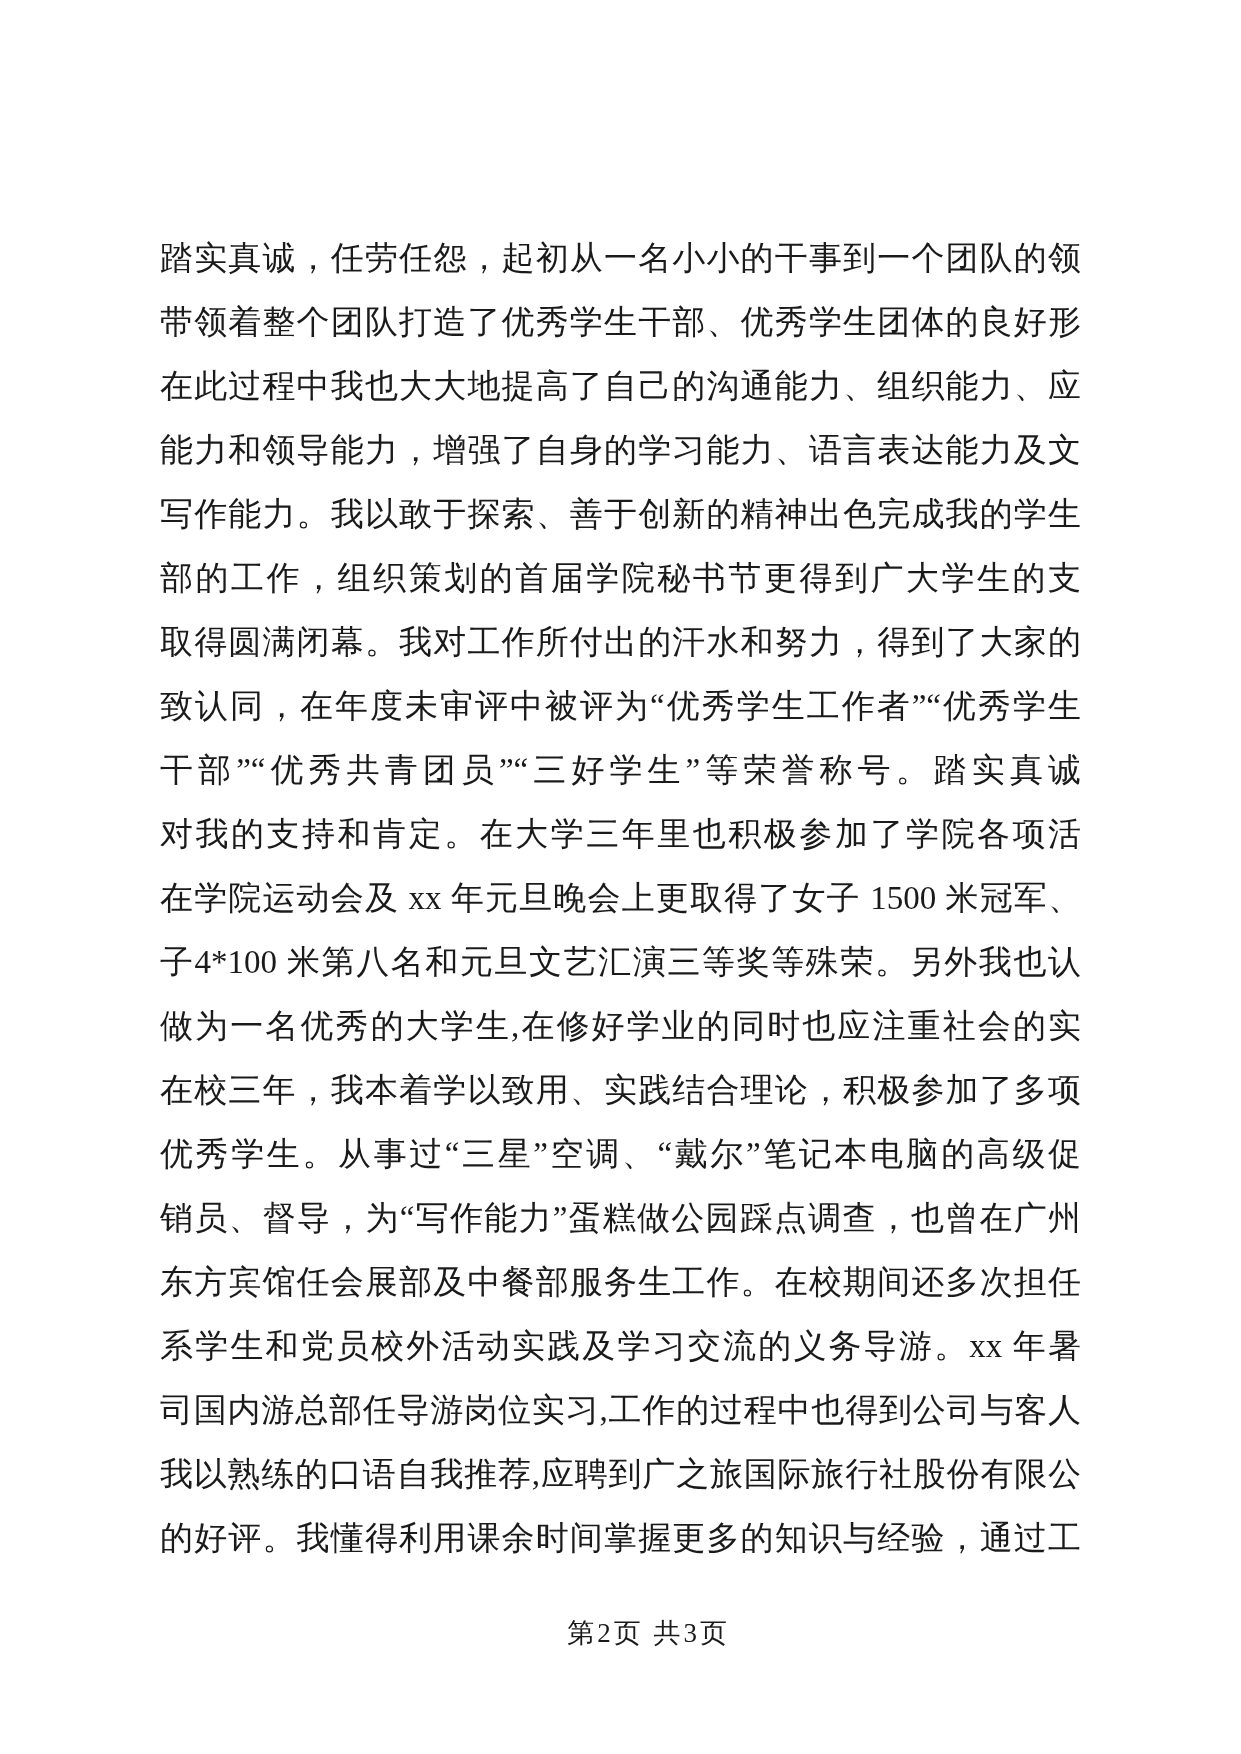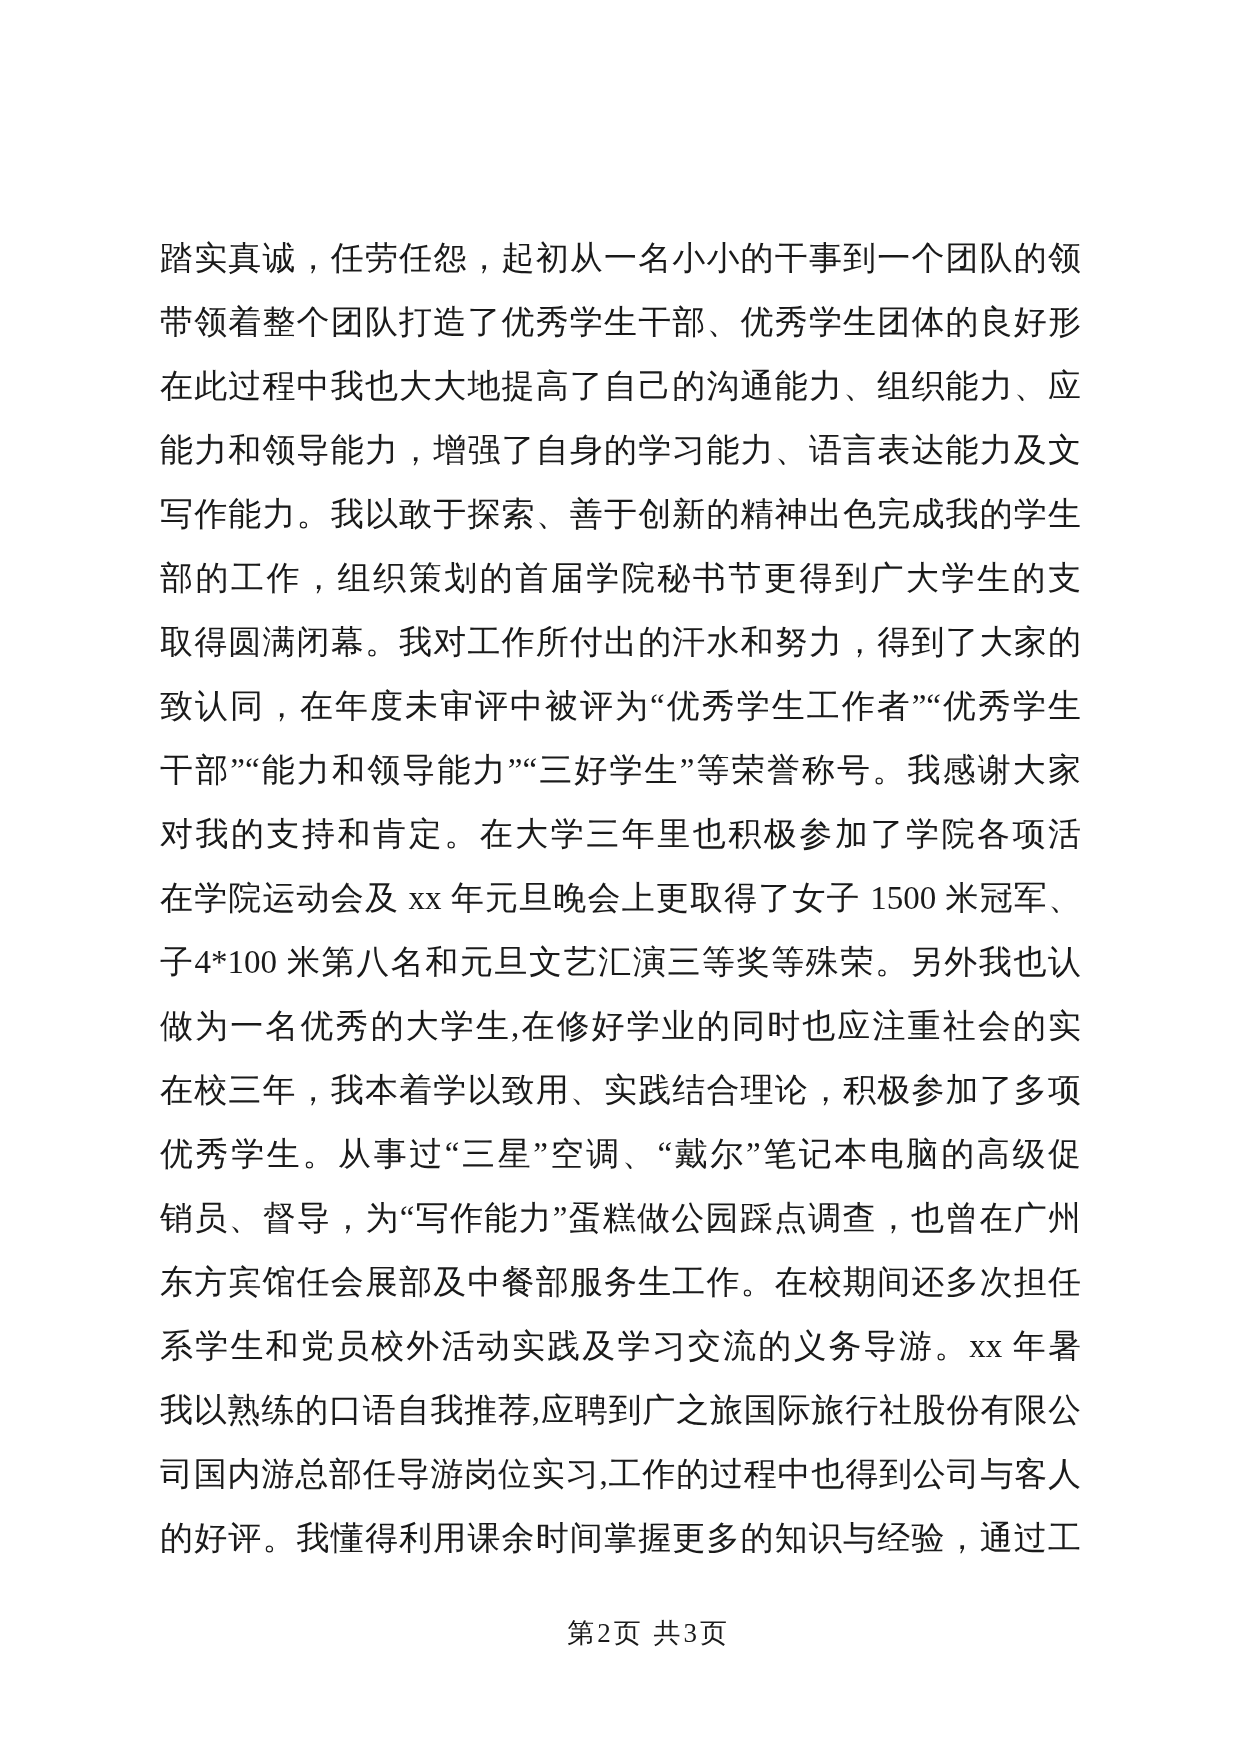--- a/index.html
+++ b/index.html
@@ -53,30 +53,30 @@
 <div class="page">
   <div class="doc-body">
       <div class="line">踏实真诚，任劳任怨，起初从一名小小的干事到一个团队的领导，</div>
       <div class="line">带领着整个团队打造了优秀学生干部、优秀学生团体的良好形象，</div>
       <div class="line">在此过程中我也大大地提高了自己的沟通能力、组织能力、应变</div>
       <div class="line">能力和领导能力，增强了自身的学习能力、语言表达能力及文字</div>
       <div class="line">写作能力。我以敢于探索、善于创新的精神出色完成我的学生干</div>
       <div class="line">部的工作，组织策划的首届学院秘书节更得到广大学生的支持，</div>
       <div class="line">取得圆满闭幕。我对工作所付出的汗水和努力，得到了大家的一</div>
       <div class="line">致认同，在年度未审评中被评为“优秀学生工作者”“优秀学生</div>
-      <div class="line">干部”“能力和领导能力”“三好学生”等荣誉称号。我感谢大家</div>
+      <div class="line">干部”“优秀共青团员”“三好学生”等荣誉称号。踏实真诚</div>
       <div class="line">对我的支持和肯定。在大学三年里也积极参加了学院各项活动，</div>
       <div class="line">在学院运动会及 xx 年元旦晚会上更取得了女子 1500 米冠军、女</div>
       <div class="line">子4*100 米第八名和元旦文艺汇演三等奖等殊荣。另外我也认为，</div>
       <div class="line">做为一名优秀的大学生,在修好学业的同时也应注重社会的实践。</div>
       <div class="line">在校三年，我本着学以致用、实践结合理论，积极参加了多项的</div>
       <div class="line">优秀学生。从事过“三星”空调、“戴尔”笔记本电脑的高级促</div>
       <div class="line">销员、督导，为“写作能力”蛋糕做公园踩点调查，也曾在广州</div>
       <div class="line">东方宾馆任会展部及中餐部服务生工作。在校期间还多次担任院、</div>
       <div class="line">系学生和党员校外活动实践及学习交流的义务导游。xx 年暑假，</div>
+      <div class="line">司国内游总部任导游岗位实习,工作的过程中也得到公司与客人</div>
       <div class="line">我以熟练的口语自我推荐,应聘到广之旅国际旅行社股份有限公</div>
-      <div class="line">司国内游总部任导游岗位实习,工作的过程中也得到公司与客人</div>
       <div class="line">的好评。我懂得利用课余时间掌握更多的知识与经验，通过工作</div>
     </div>
   <div class="footer">
     <span>第2页 共3页</span>
   </div>
 </div>
 
 </body></html>

